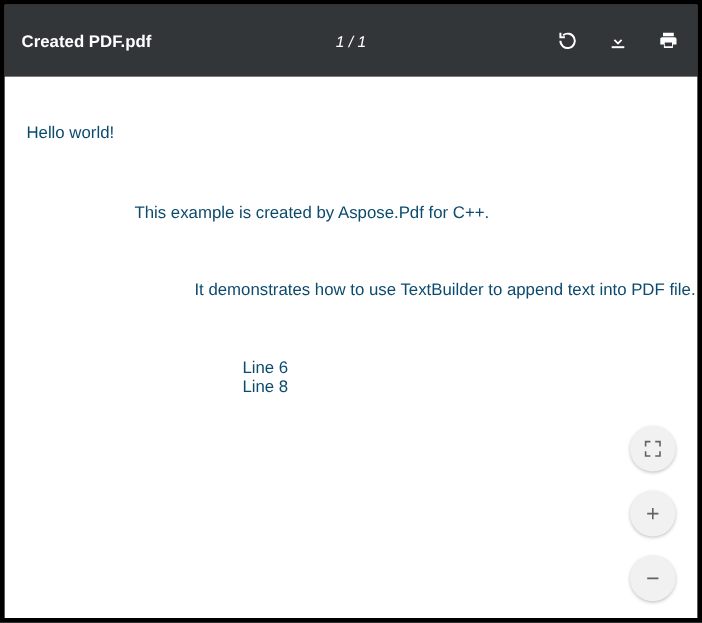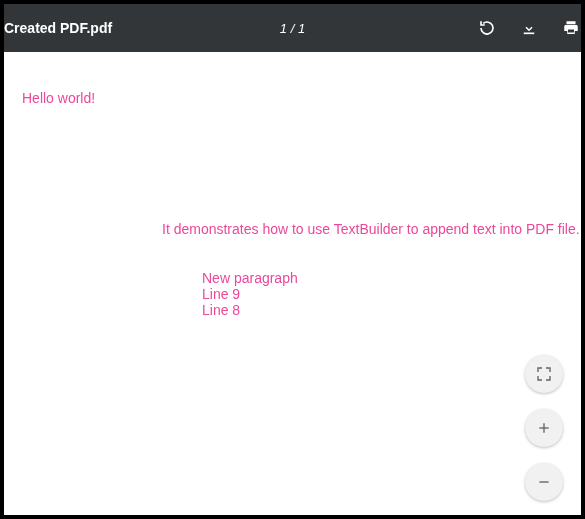--- a/index.html
+++ b/index.html
@@ -17,24 +17,24 @@
       left: 4px;
       right: 4px;
       bottom: 4px;
       background: #fff;
       display: flex;
       flex-direction: column;
     }
     .toolbar {
       background: #323639;
       color: #fff;
-      height: 48px;
+      height: 60px;
       display: flex;
       align-items: center;
-      padding: 0 0;
+      padding: 0 14px;
       font-size: 14px;
     }
     .filename {
       font-weight: bold;
       flex: 0 0 auto;
     }
     .page-indicator {
       position: absolute;
       left: 50%;
       transform: translateX(-50%);
@@ -60,21 +60,21 @@
     .page-area {
       flex: 1;
       background: #fff;
       position: relative;
       overflow: hidden;
     }
     .page-content {
       position: absolute;
       top: 0; left: 0; right: 0; bottom: 0;
       font-size: 14px;
-      color: #ec4899;
+      color: #0c4a6e;
       border-radius: 12px;
     }
     .t1 { position: absolute; top: 38px; left: 18px; }
     .t2 { position: absolute; top: 105px; left: 108px; }
     .t3 { position: absolute; top: 169px; left: 158px; }
     .t4 { position: absolute; top: 218px; left: 198px; }
     .t5 { position: absolute; top: 234px; left: 198px; }
     .t6 { position: absolute; top: 250px; left: 198px; }
     .float-controls {
       position: absolute;
@@ -122,23 +122,23 @@
         <svg width="18" height="18" viewBox="0 0 24 24" fill="currentColor">
           <path d="M19 8H5c-1.1 0-2 .9-2 2v6h4v4h10v-4h4v-6c0-1.1-.9-2-2-2zM16 18H8v-4h8v4zM18 3H6v4h12V3z"></path>
         </svg>
       </div>
     </div>
   </div>
 
   <div class="page-area">
     <div class="page-content">
       <div class="t1">Hello world!</div>
+      <div class="t2">This example is created by Aspose.Pdf for C++.</div>
       <div class="t3">It demonstrates how to use TextBuilder to append text into PDF file.</div>
-      <div class="t4">New paragraph</div>
-      <div class="t5">Line 9</div>
+      <div class="t5">Line 6</div>
       <div class="t6">Line 8</div>
     </div>
 
     <div class="float-controls">
       <div class="circle-btn">
         <svg width="16" height="16" viewBox="0 0 24 24" fill="none" stroke="currentColor" stroke-width="2">
           <polyline points="9 3 3 3 3 9"></polyline>
           <polyline points="15 3 21 3 21 9"></polyline>
           <polyline points="9 21 3 21 3 15"></polyline>
           <polyline points="15 21 21 21 21 15"></polyline>

